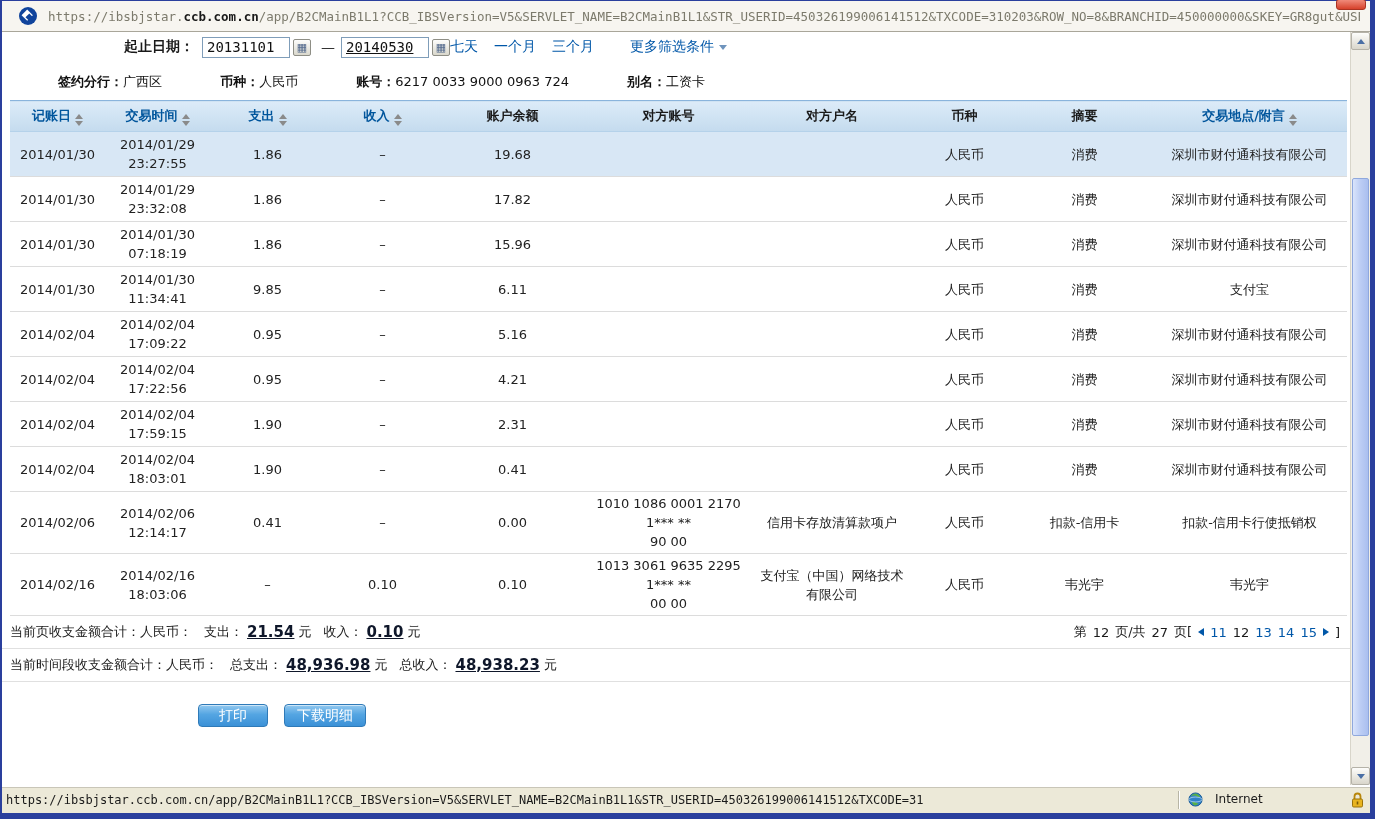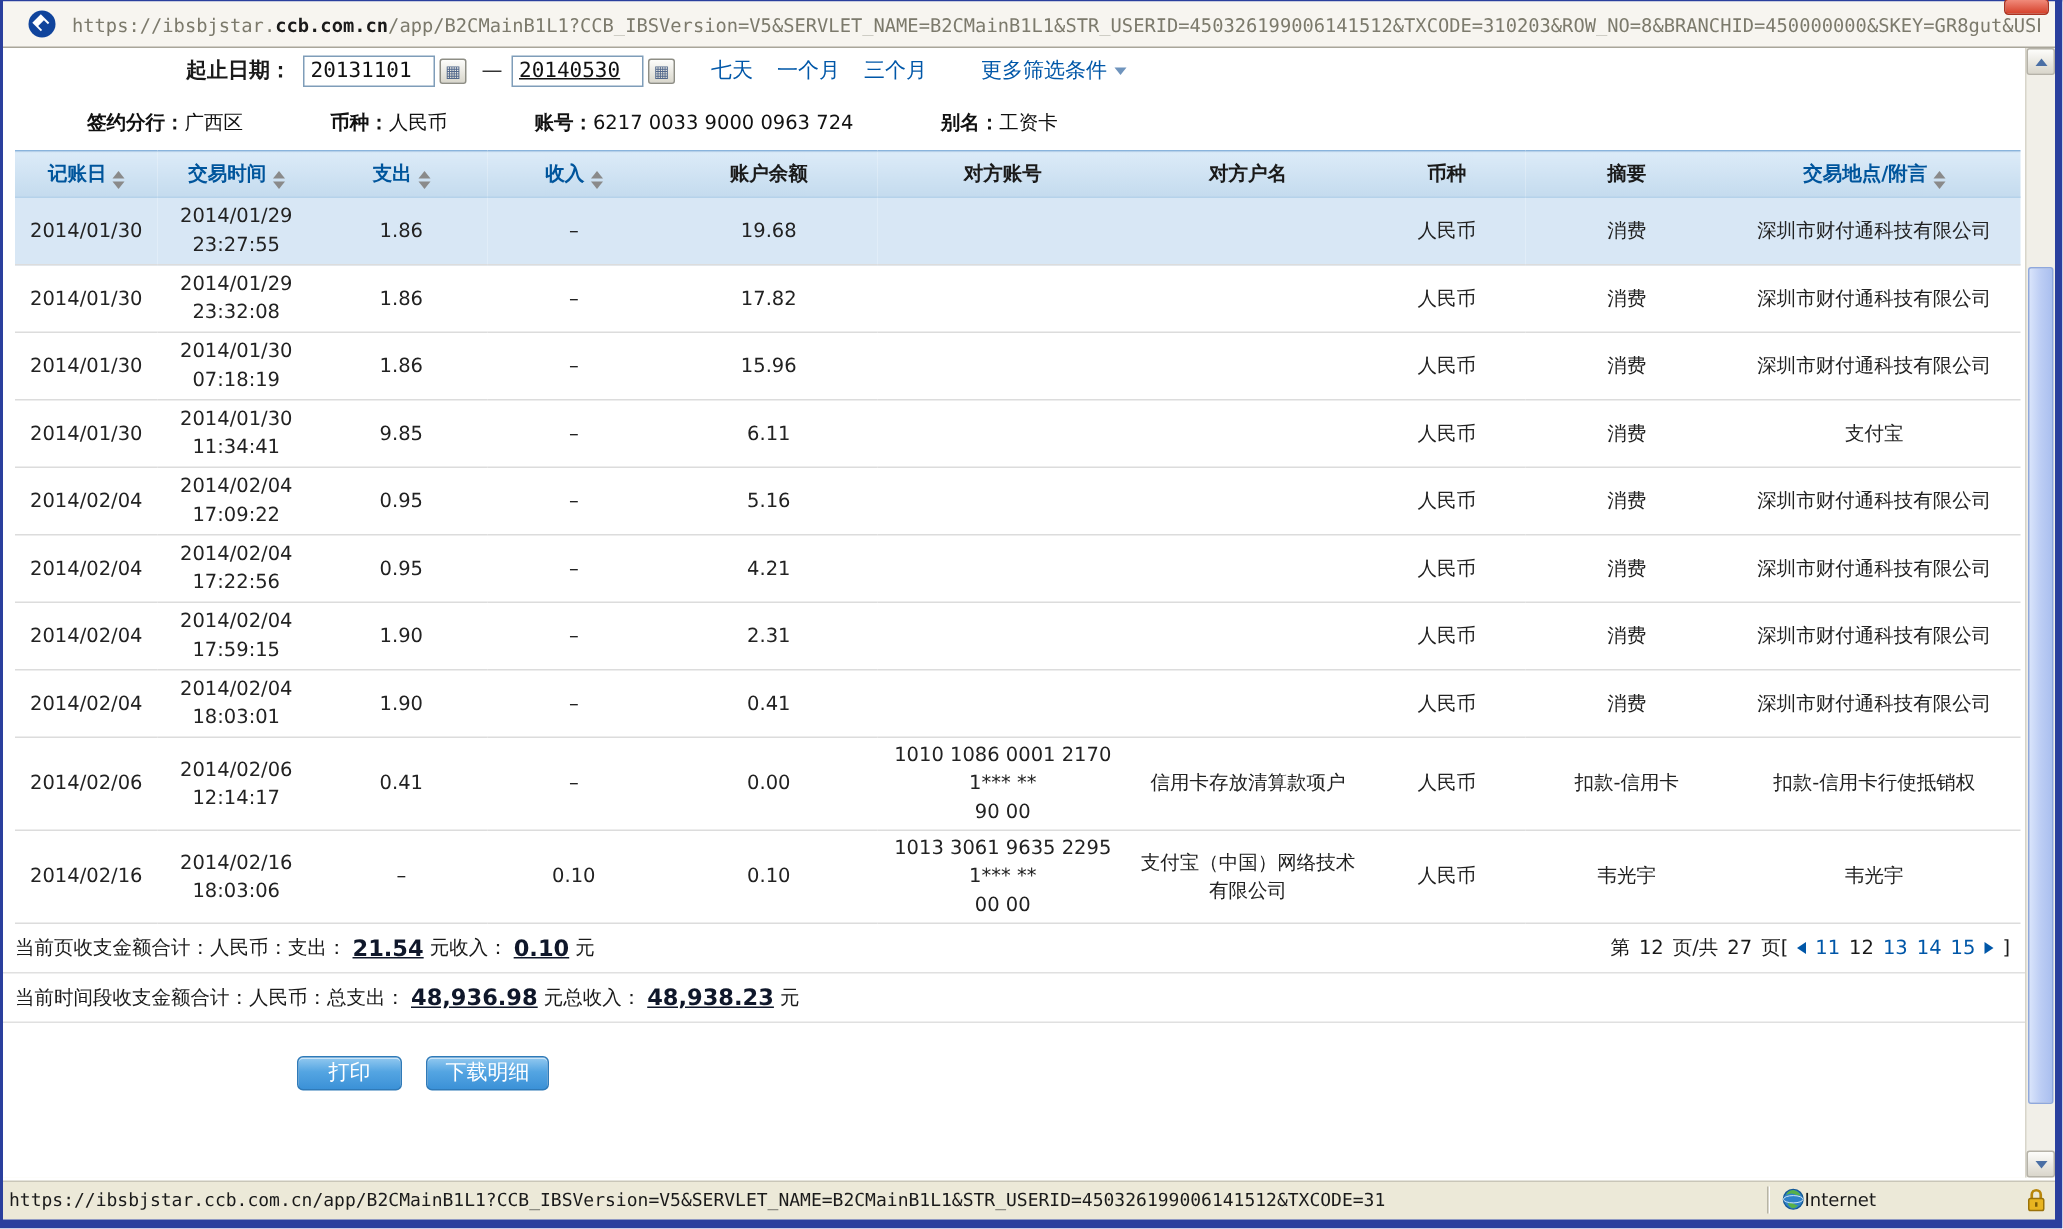--- a/index.html
+++ b/index.html
@@ -17,21 +17,21 @@
   
   .content { flex:1; display:flex; background:#fff; position:relative; }
   .main { flex:1; padding-top:2px; overflow:hidden; }
 
   
   .filter-row { display:flex; align-items:center; padding-left:122px; height:26px; font-size:14px; }
   .filter-label { font-weight:bold; color:#1a1a1a; }
   .date-input { width:88px; height:21px; border:1px solid #7f9db9; font-family:"DejaVu Sans Mono",monospace; font-size:14px; padding:1px 4px; margin-left:8px; color:#111; }
   .cal-btn { width:18px; height:17px; margin-left:3px; border:1px solid #8e8e85; border-radius:2px; background:linear-gradient(#fdfdfb,#d9d7cc); display:inline-flex; align-items:center; justify-content:center; font-size:11px; color:#52688c; cursor:pointer; }
   .dash-sep { margin:0 6px 0 10px; color:#333; }
-  .quick-links { margin-left:24px; display:flex; gap:16px; }
+  .quick-links { display:flex; gap:16px; }
   .quick-links a, a.link { color:#0057a8; text-decoration:none; cursor:pointer; }
   .more-filter { margin-left:36px; color:#0057a8; cursor:pointer; display:inline-flex; align-items:center; }
   .caret-down { width:0; height:0; border-left:4px solid transparent; border-right:4px solid transparent; border-top:5px solid #6f94bd; margin-left:5px; }
 
   
   .btn-row { margin:20px 0 0 196px; display:flex; gap:16px; }
   .btn { min-width:70px; height:23px; line-height:21px; padding:0 12px; text-align:center; color:#fff; font-size:14px; background:linear-gradient(#93c9f0,#54a5e2 45%,#3b91d7); border:1px solid #2f7ab8; border-radius:4px; box-shadow:inset 0 1px 0 rgba(255,255,255,.55); cursor:pointer; }
 
   
   .account-line { margin:13px 0 0 8px; font-size:13px; color:#111; height:18px; }
@@ -49,42 +49,42 @@
   table.tx td { height:45px; border-bottom:1px solid #dcdcdc; text-align:center; white-space:pre-line; line-height:19px; padding:2px 4px; }
   table.tx tr.hl td { background:#d8e7f5; }
   td.td-left { text-align:left; padding-left:16px; }
   td.td-right { text-align:right; padding-right:12px; }
   col.c1{width:95px} col.c2{width:105px} col.c3{width:115px} col.c4{width:115px} col.c5{width:145px}
   col.c6{width:167px} col.c7{width:160px} col.c8{width:105px} col.c9{width:135px} col.c10{width:195px}
 
   
   .sum-row { display:flex; align-items:center; height:33px; border-bottom:1px solid #e0e0e0; font-size:13px; color:#1a1a1a; padding:0 10px 0 8px; }
   .sum-row .amt { color:#0f172a; font-weight:bold; font-size:15px; margin:0 4px;text-decoration:underline; }
-  .sum-row .lbl { margin-left:0; }
+  .sum-row .lbl { margin-left:12px; }
   .pagination { margin-left:auto; display:flex; align-items:center; gap:6px; font-size:13px; }
   .pagination .pg-link { color:#0057a8; cursor:pointer; }
   .pagination .pg-current { color:#1a1a1a; }
   .tri-l { width:0;height:0;border-top:4px solid transparent;border-bottom:4px solid transparent;border-right:6px solid #0057a8; display:inline-block; cursor:pointer;}
   .tri-r { width:0;height:0;border-top:4px solid transparent;border-bottom:4px solid transparent;border-left:6px solid #0057a8; display:inline-block; cursor:pointer;}
 
   .action-row { margin:22px 0 0 196px; display:flex; gap:16px; }
 
   
   .vscroll { flex:0 0 20px; background:#f1efe8; border-left:1px solid #d8d5ca; display:flex; flex-direction:column; }
   .sb-btn { height:18px; background:linear-gradient(#fdfdfb,#d9d6cb); border:1px solid #b5b2a8; border-radius:2px; display:flex; align-items:center; justify-content:center; cursor:pointer; }
   .sb-up-arrow { width:0;height:0;border-left:4px solid transparent;border-right:4px solid transparent;border-bottom:5px solid #4a6fa5; }
   .sb-dn-arrow { width:0;height:0;border-left:4px solid transparent;border-right:4px solid transparent;border-top:5px solid #4a6fa5; }
   .sb-track { flex:1; position:relative; }
   .sb-thumb { position:absolute; left:1px; right:1px; top:128px; height:558px; background:linear-gradient(90deg,#d9e4fb,#bccdf4 50%,#aabfef); border:1px solid #8fa8dd; border-radius:2px; cursor:pointer; }
 
   
   .statusbar { height:28px; flex:0 0 28px; background:#ece9d8; border-top:1px solid #ffffff; box-shadow:inset 0 1px 0 #fff, inset 0 2px 0 #c9c6b8; display:flex; align-items:center; padding:0 6px 0 4px; font-size:12px; color:#1a1a1a; }
   .statusbar .st-url { font-family:"DejaVu Sans Mono",monospace; font-size:12px; white-space:nowrap; overflow:hidden; flex:1; }
   .st-div { width:2px; height:18px; border-left:1px solid #b8b5a5; border-right:1px solid #fff; margin:0 8px; }
-  .zone { display:flex; align-items:center; gap:0; width:150px; }
+  .zone { display:flex; gap:12px; width:150px; }
   .lock-cell { width:26px; display:flex; justify-content:flex-end; }
   .bottom-border { height:6px; flex:0 0 6px; background:#2a3f9d; }
 </style>
 </head>
 <body>
 
 <div class="win">
 
   <div class="addrbar">
     <span style="display:inline-flex">

